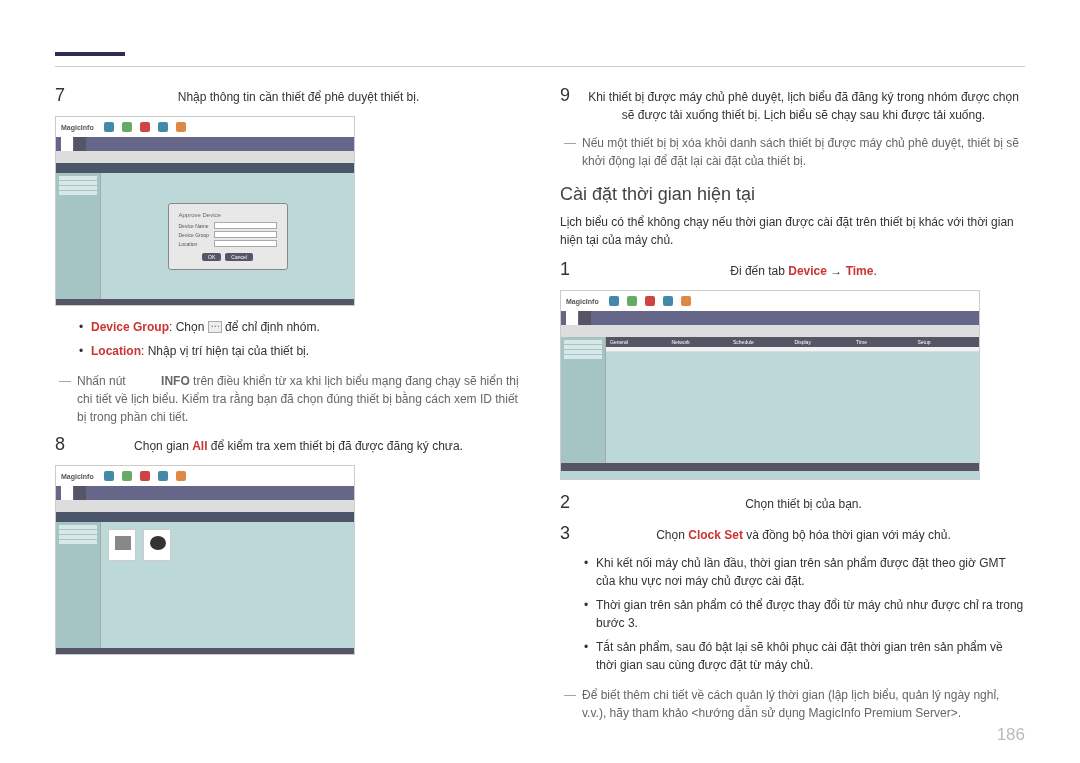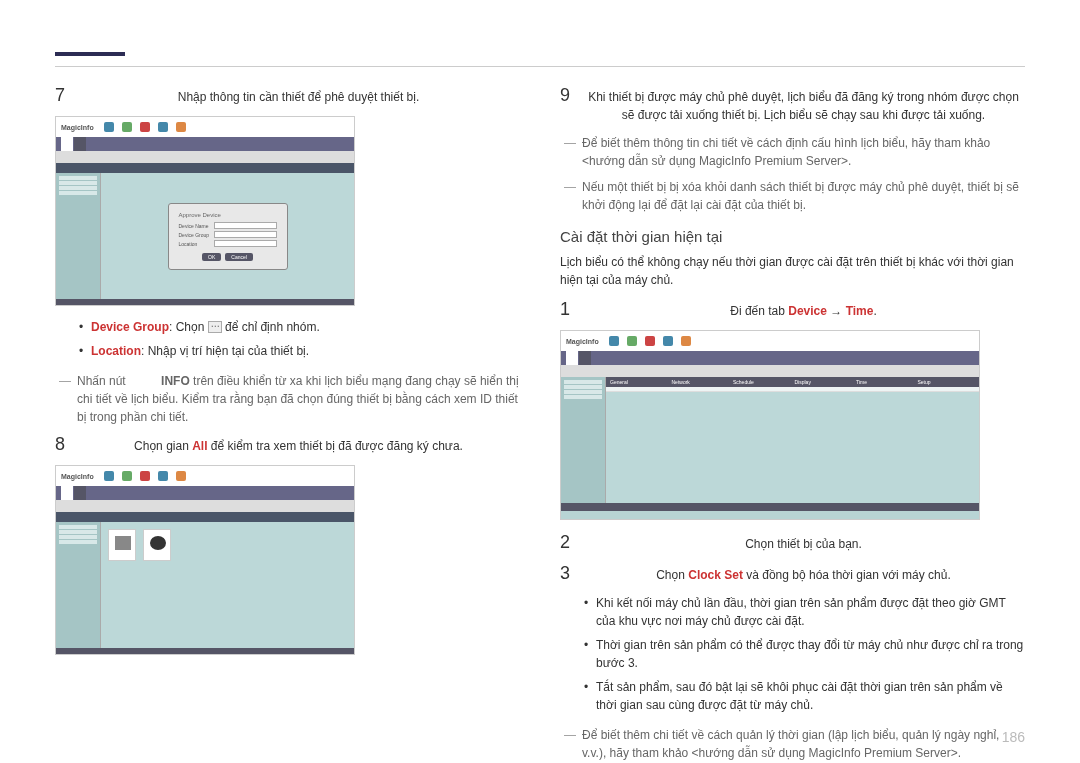--- a/index.html
+++ b/index.html
@@ -243,21 +243,21 @@
     .dash-note::before {
       content: "―";
       position: absolute;
       left: 4px;
       color: #999;
     }
     .red-bold { color: #c33; font-weight: bold; }
     .red { color: #c33; }
     .bold { font-weight: bold; padding-left: 32px; }
     .subsection-title {
-      font-size: 15px;
+      font-size: 18px;
       color: #444;
       margin: 14px 0 8px 0;
       font-weight: normal;
     }
     .subsection-desc {
       line-height: 1.5;
       margin-bottom: 10px;
     }
     .icon-inline {
       display: inline-block;
@@ -273,21 +273,21 @@
       content: "⋯";
       font-size: 9px;
       position: absolute;
       top: -2px;
       left: 2px;
     }
     .page-number {
       position: absolute;
       bottom: 18px;
       right: 55px;
-      font-size: 14px;
+      font-size: 17px;
       color: #bbb;
       font-weight: 300;
       text-align: center;
     }
   </style>
 </head>
 <body>
 
 <div class="header-bar"></div>
 <div class="divider-line"></div>
@@ -406,21 +406,20 @@
 
   </div>
 
   <div class="col col-right">
 
     <div class="step">
       <div class="step-num">9</div>
       <div class="step-text">Khi thiết bị được máy chủ phê duyệt, lịch biểu đã đăng ký trong nhóm được chọn sẽ được tải xuống thiết bị. Lịch biểu sẽ chạy sau khi được tải xuống.</div>
     </div>
 
-    <div class="dash-note">Để biết thêm thông tin chi tiết về cách định cấu hình lịch biểu, hãy tham khảo &lt;hướng dẫn sử dụng MagicInfo Premium Server&gt;.</div>
     <div class="dash-note">Nếu một thiết bị bị xóa khỏi danh sách thiết bị được máy chủ phê duyệt, thiết bị sẽ khởi động lại để đặt lại cài đặt của thiết bị.</div>
 
     <div class="subsection-title">Cài đặt thời gian hiện tại</div>
     <div class="subsection-desc">Lịch biểu có thể không chạy nếu thời gian được cài đặt trên thiết bị khác với thời gian hiện tại của máy chủ.</div>
 
     <div class="step">
       <div class="step-num">1</div>
       <div class="step-text">
         <span>Đi đến tab </span><span class="red-bold">Device</span><span> → </span><span class="red-bold">Time</span><span>.</span>
       </div>

